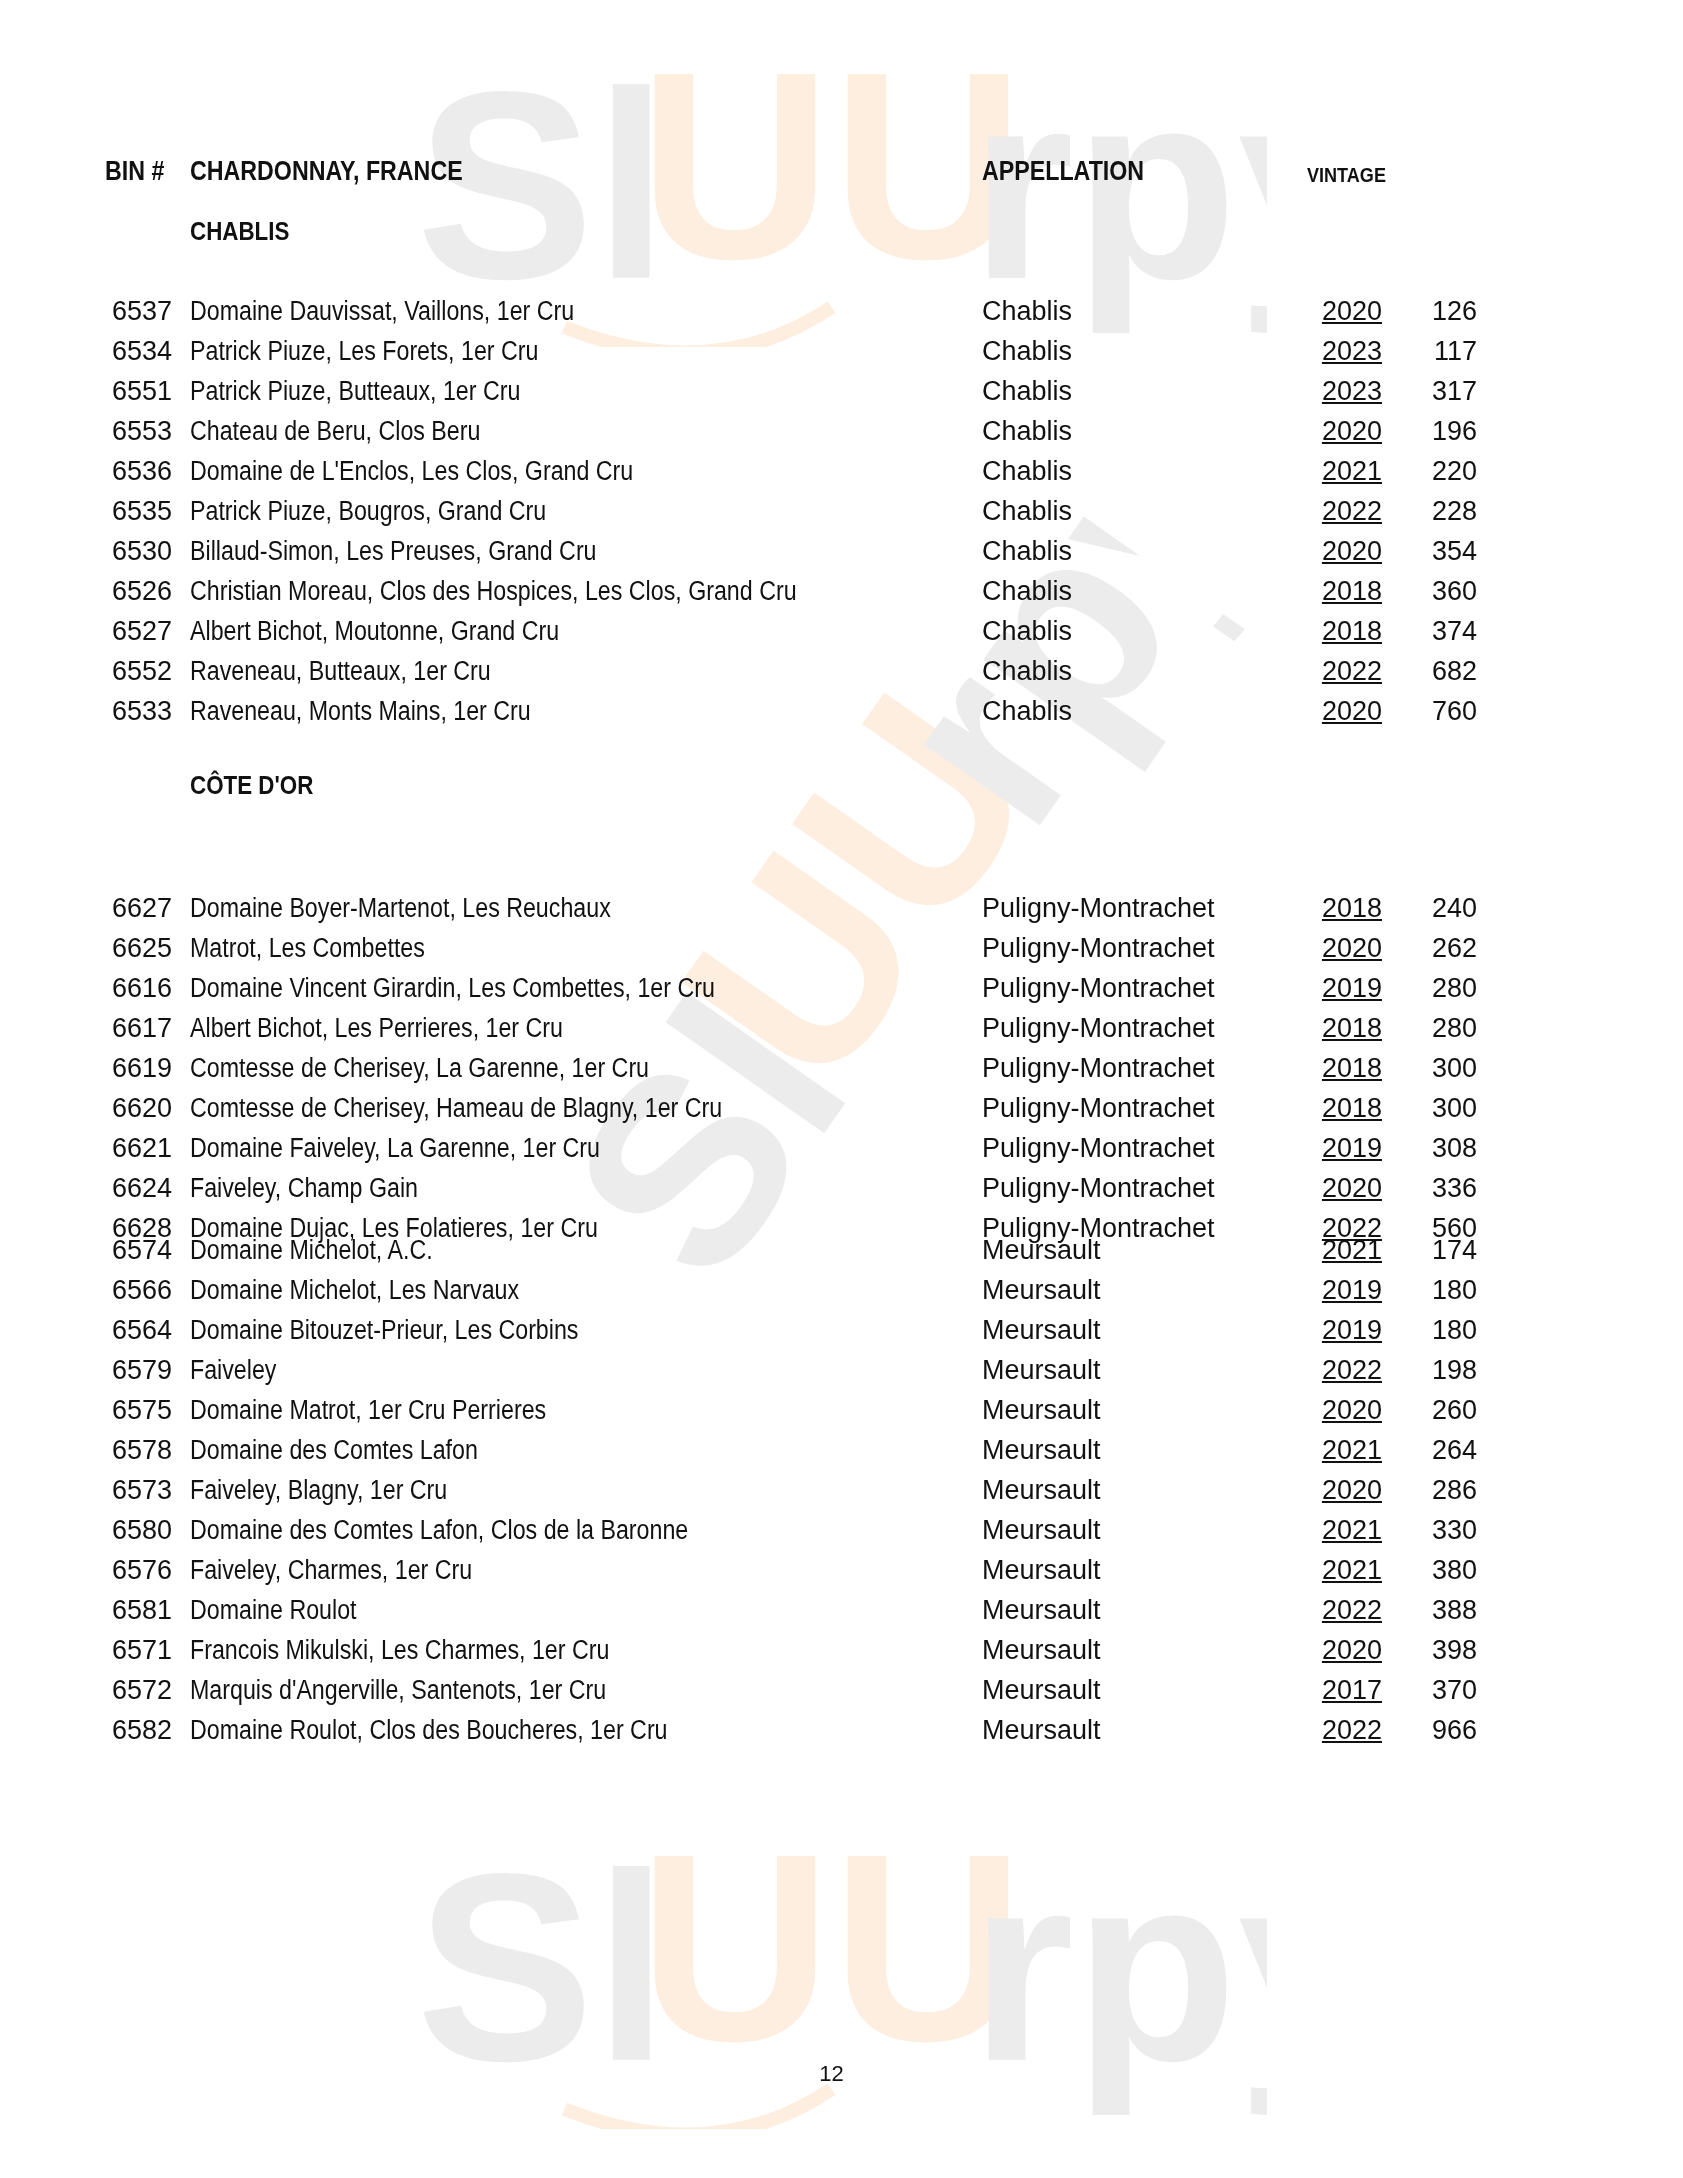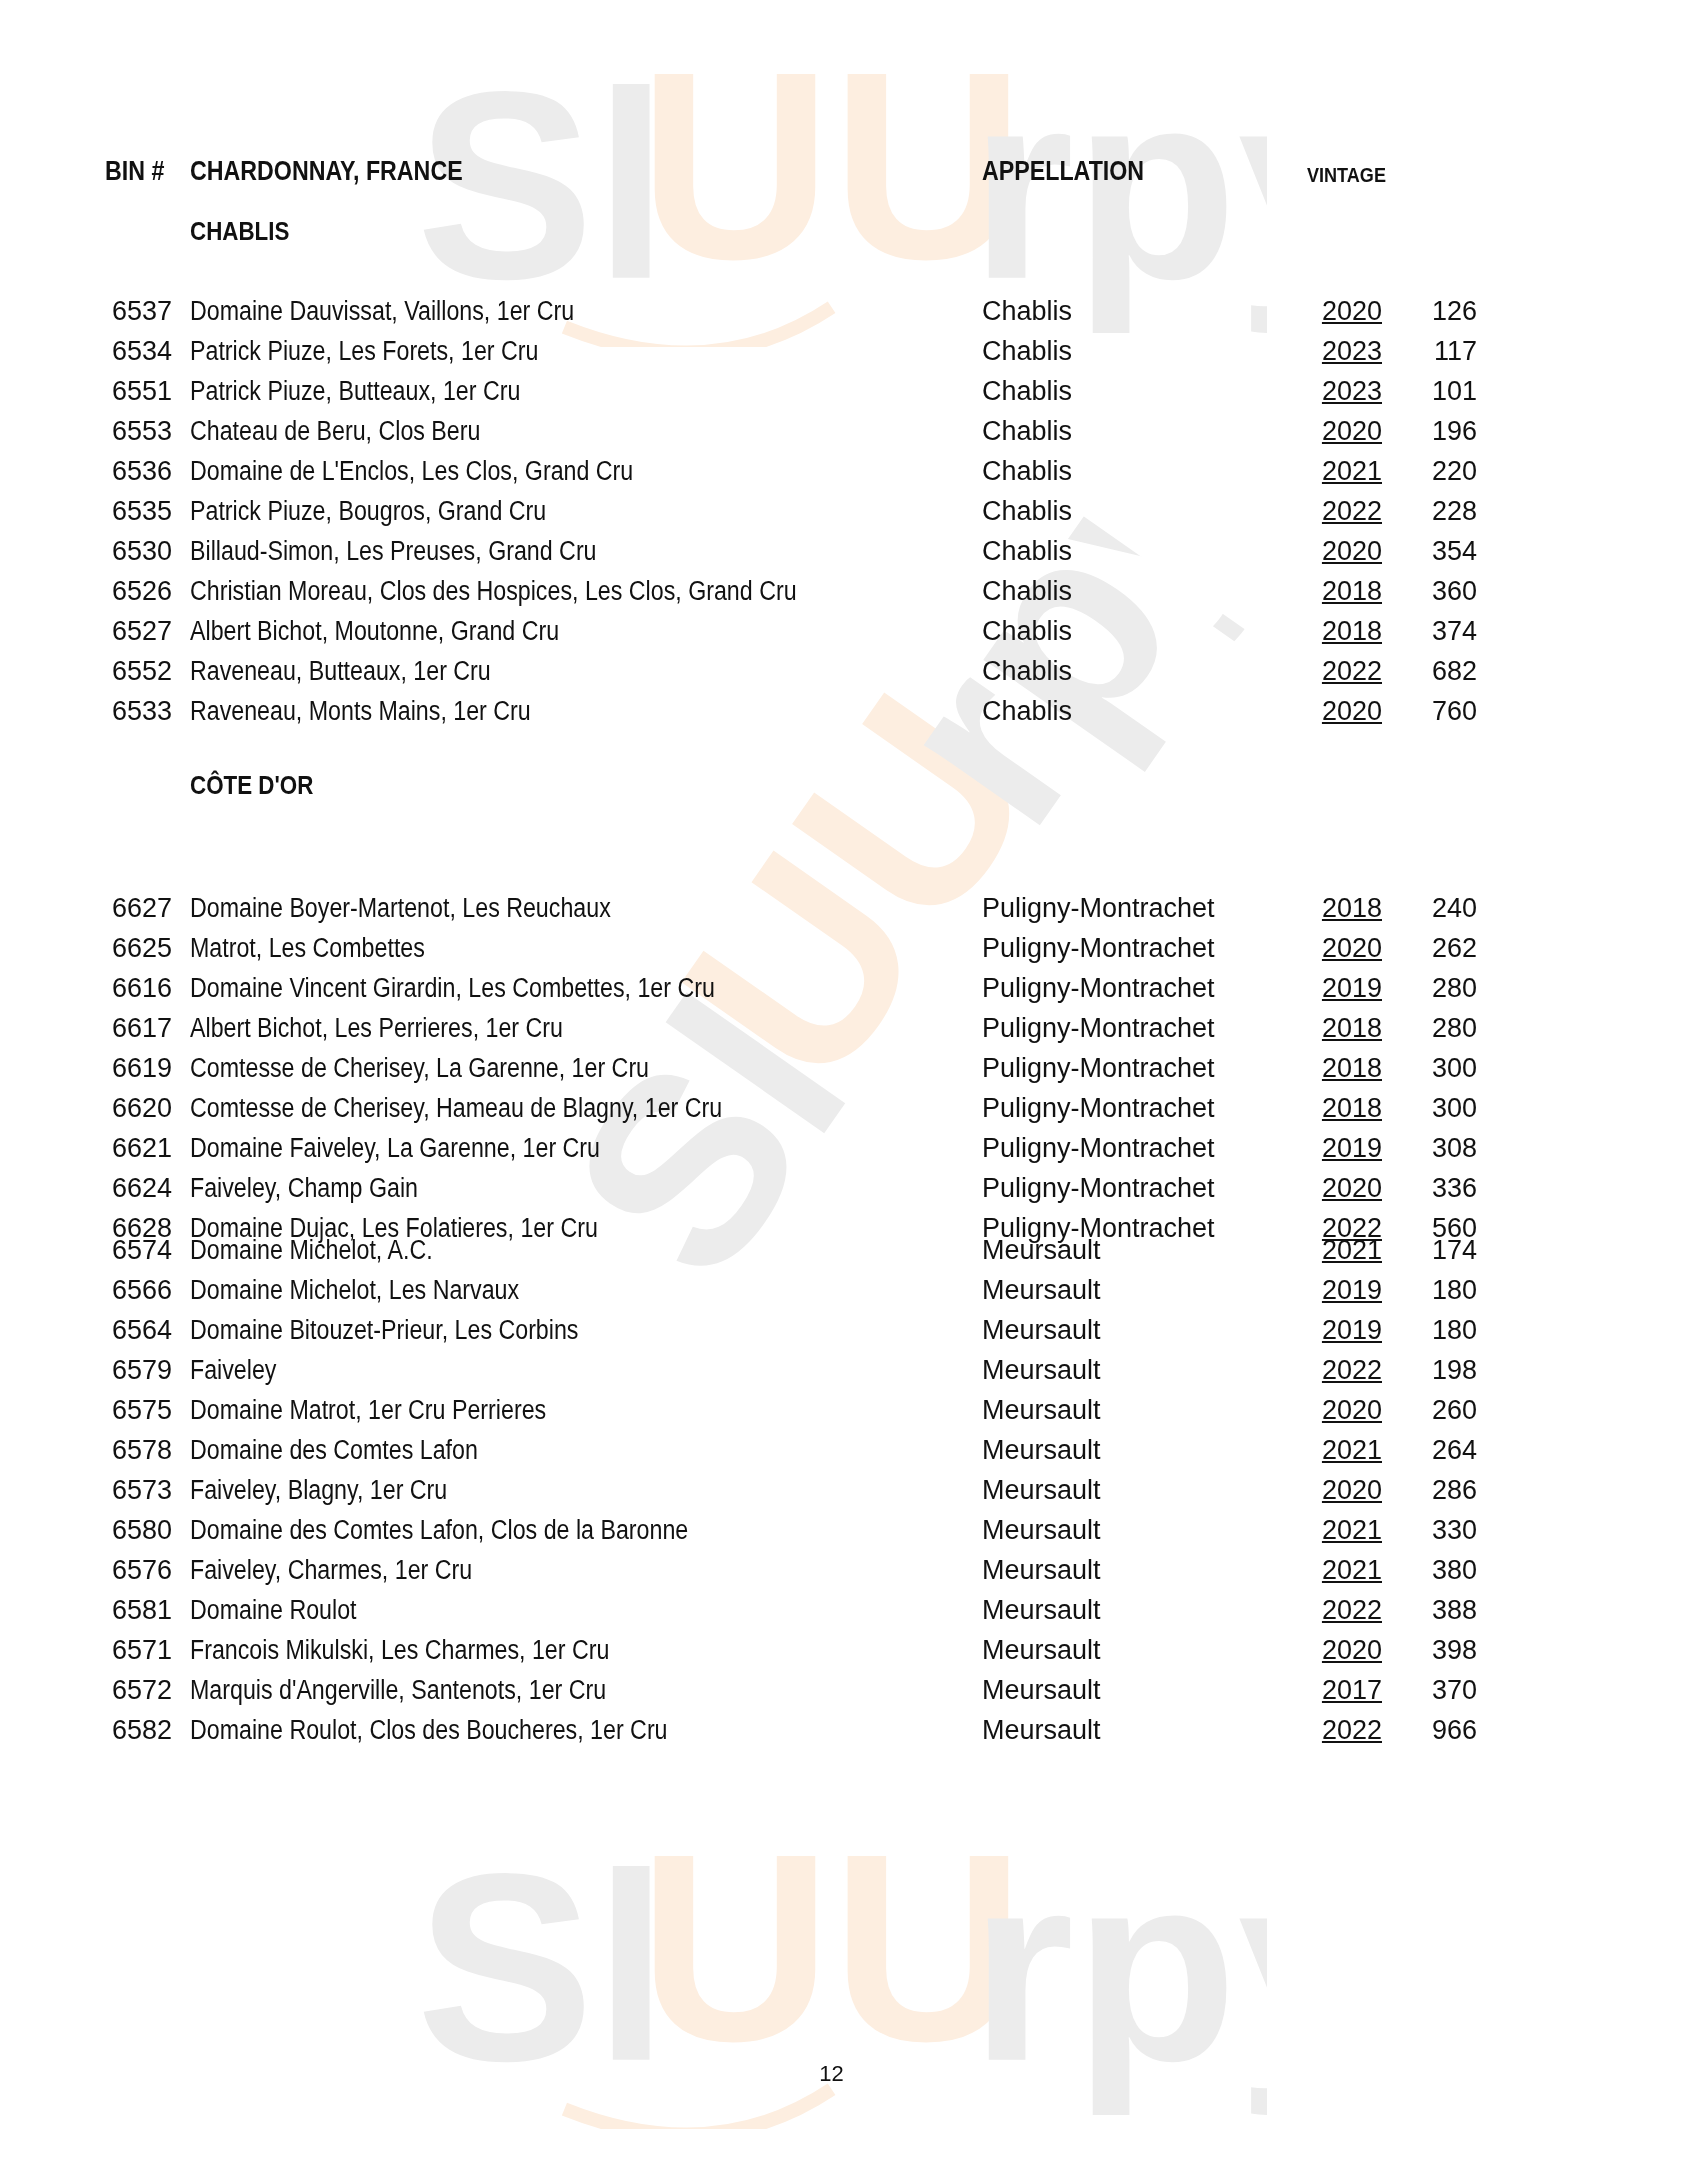--- a/index.html
+++ b/index.html
@@ -68,21 +68,21 @@
       <span class="name">Patrick Piuze, Les Forets, 1er Cru</span>
       <span class="app">Chablis</span>
       <span class="vin">2023</span>
       <span class="price">117</span>
     </div>
     <div class="row">
       <span class="bin">6551</span>
       <span class="name">Patrick Piuze, Butteaux, 1er Cru</span>
       <span class="app">Chablis</span>
       <span class="vin">2023</span>
-      <span class="price">101</span>
+      <span class="price">317</span>
     </div>
     <div class="row">
       <span class="bin">6553</span>
       <span class="name">Chateau de Beru, Clos Beru</span>
       <span class="app">Chablis</span>
       <span class="vin">2020</span>
       <span class="price">196</span>
     </div>
     <div class="row">
       <span class="bin">6536</span>

